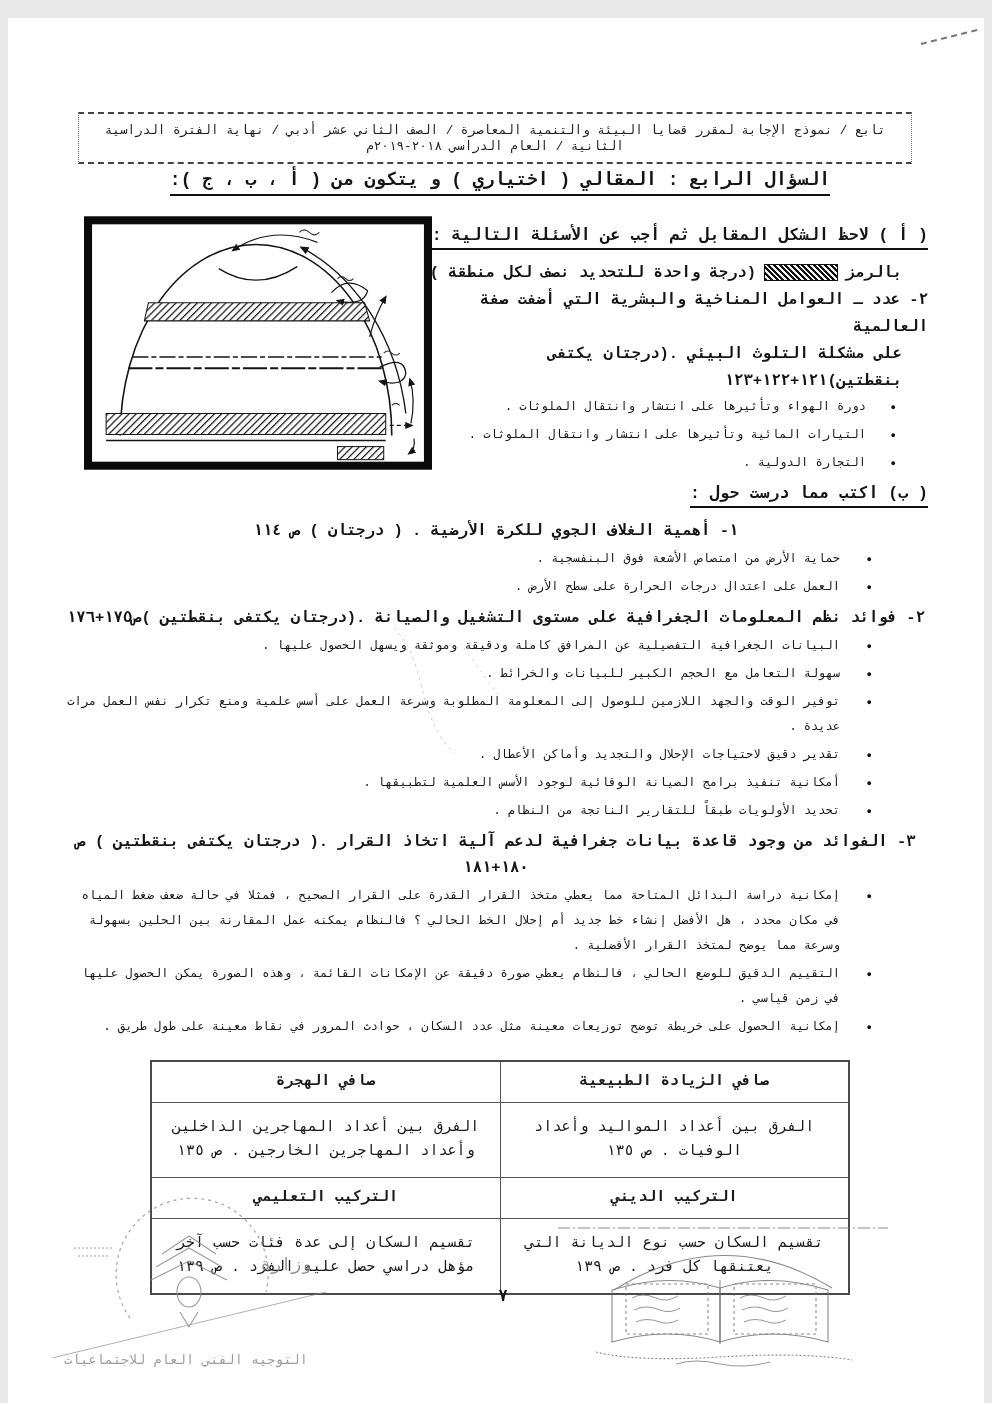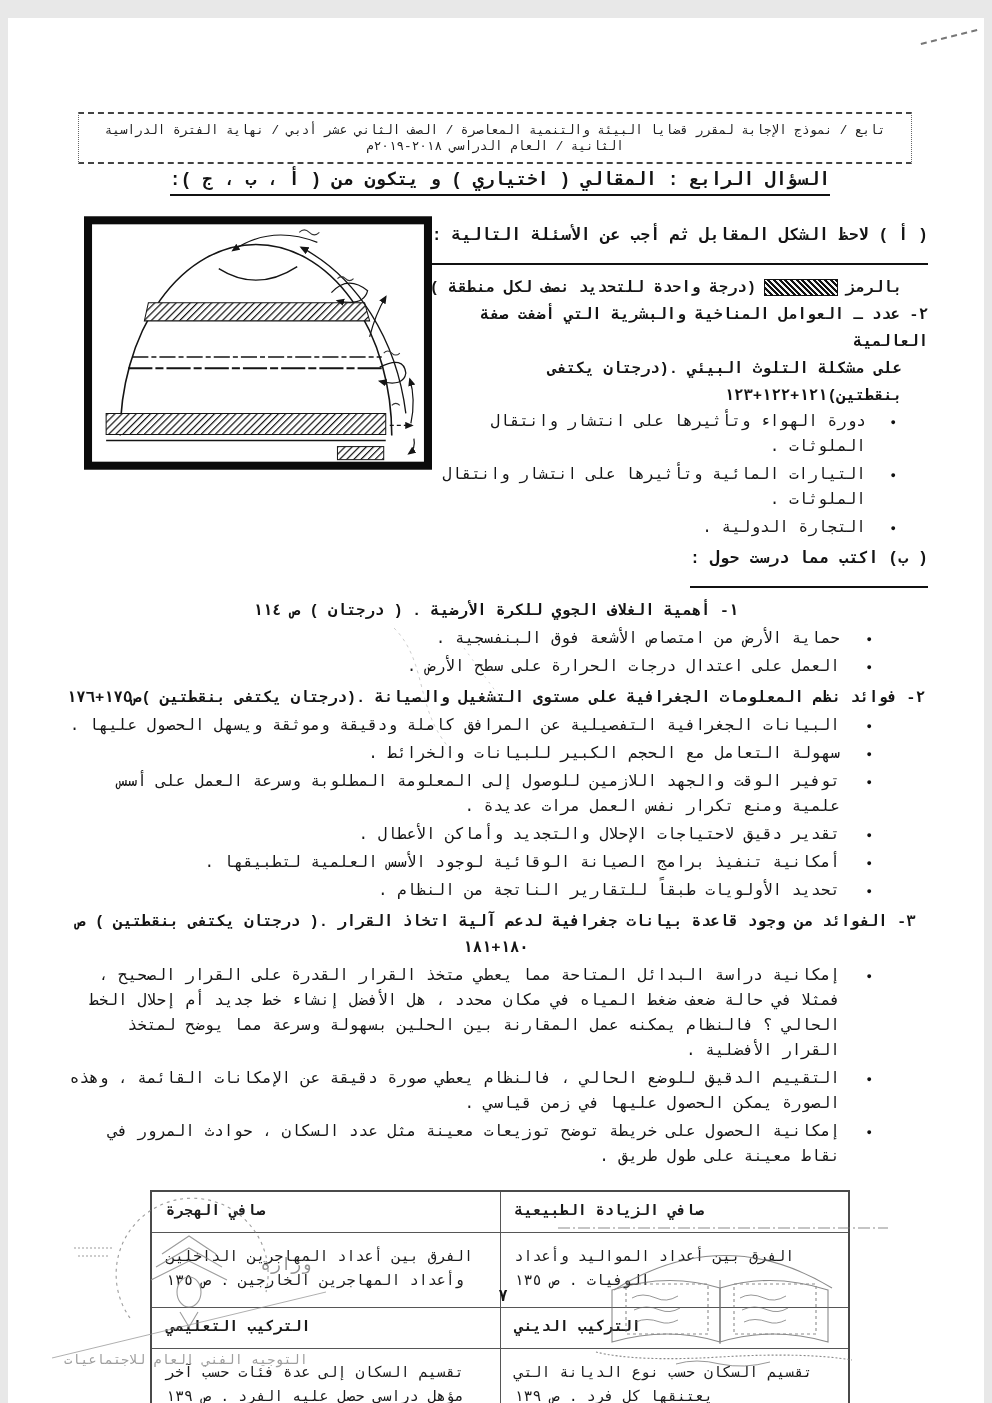--- a/index.html
+++ b/index.html
@@ -23,46 +23,46 @@
     border-bottom:2.5px solid #111;padding-bottom:4px;
   }
   
   .figure{position:absolute;top:198px;left:76px;width:348px;height:254px;}
   
   .main{position:absolute;top:206px;right:56px;left:56px;}
   .sec-a{margin-left:362px;min-height:248px;}
   .sec-head{margin:0 0 10px 0;}
   .sec-head span{
     display:inline-block;font-size:16.5px;font-weight:700;
-    border-bottom:2px solid #111;padding-bottom:18px;
+    border-bottom:2px solid #111;padding-bottom:3px;
   }
   .q-line{font-size:15.5px;font-weight:700;line-height:27px;text-align:right;margin:0;}
   .q-indent{padding-right:26px;}
   .hatch-box{
     display:inline-block;width:72px;height:15px;vertical-align:middle;margin:0 8px;
     background:repeating-linear-gradient(45deg,#111 0 2px,#f4f4f4 2px 4px);
     border:1px solid #111;
   }
   .b-row{
     position:relative;padding-right:88px;text-align:right;
-    font-size:16px;line-height:25px;margin:0 0 3px 0;color:#161616;
+    font-size:12px;line-height:25px;margin:0 0 3px 0;color:#161616;
   }
   .b-row::before{content:"●";position:absolute;right:56px;top:1px;font-size:9px;color:#111;}
   .sec-a .b-row{padding-right:62px;}
   .sec-a .b-row::before{right:32px;}
   .item-title{font-size:15.5px;font-weight:700;line-height:26px;text-align:center;margin:5px 0 3px 0;}
   .sec-b{margin-top:6px;}
   .sec-c{margin-top:20px;}
   
   table.cmp{
     width:700px;margin:14px 78px 0 auto;border-collapse:collapse;
     border:2px solid #4a4a4a;table-layout:fixed;
   }
   table.cmp td{
-    border:1px solid #565656;text-align:left;vertical-align:middle;
+    border:1px solid #565656;text-align:center;vertical-align:middle;
     font-size:15px;line-height:24px;padding:4px 14px;color:#1a1a1a;
   }
   td.th{font-weight:700;height:32px;}
   td.tc{height:66px;}
   
   .page-number{position:absolute;top:1268px;left:480px;width:30px;text-align:center;font-size:16px;font-weight:700;}
   
   .stamp-left{position:absolute;top:1178px;left:26px;width:302px;height:178px;opacity:.85;}
   .stamp-right{position:absolute;top:1200px;left:548px;width:334px;height:158px;opacity:.8;}
   .scribble{position:absolute;top:600px;left:366px;width:150px;height:190px;opacity:.5;}

